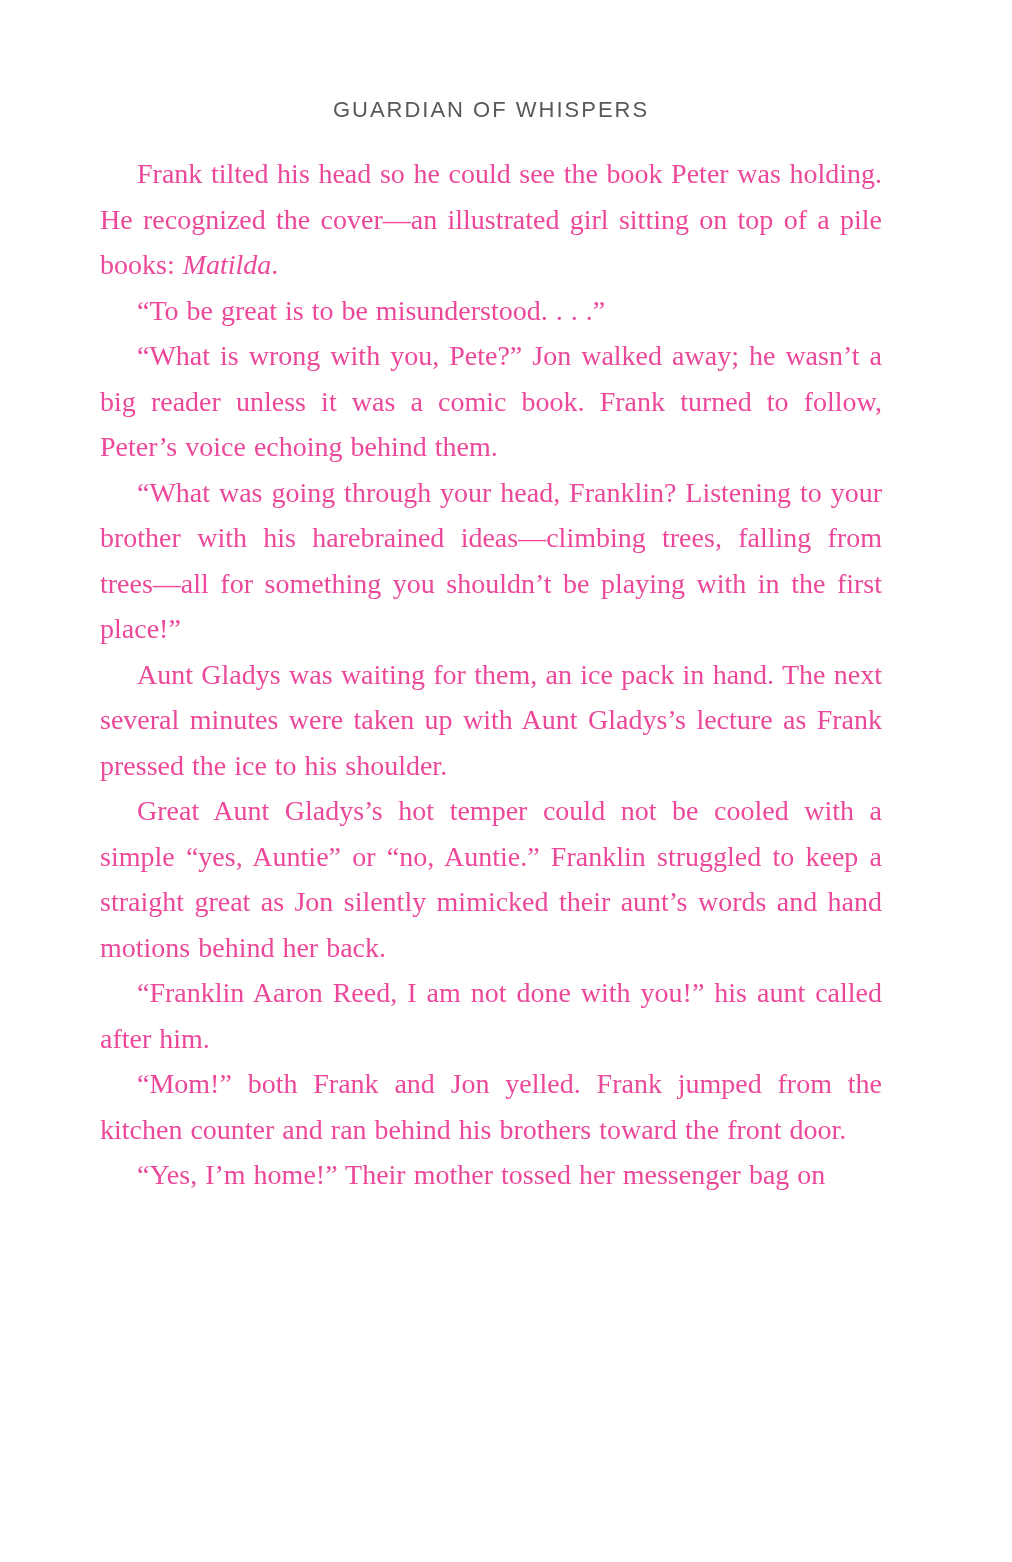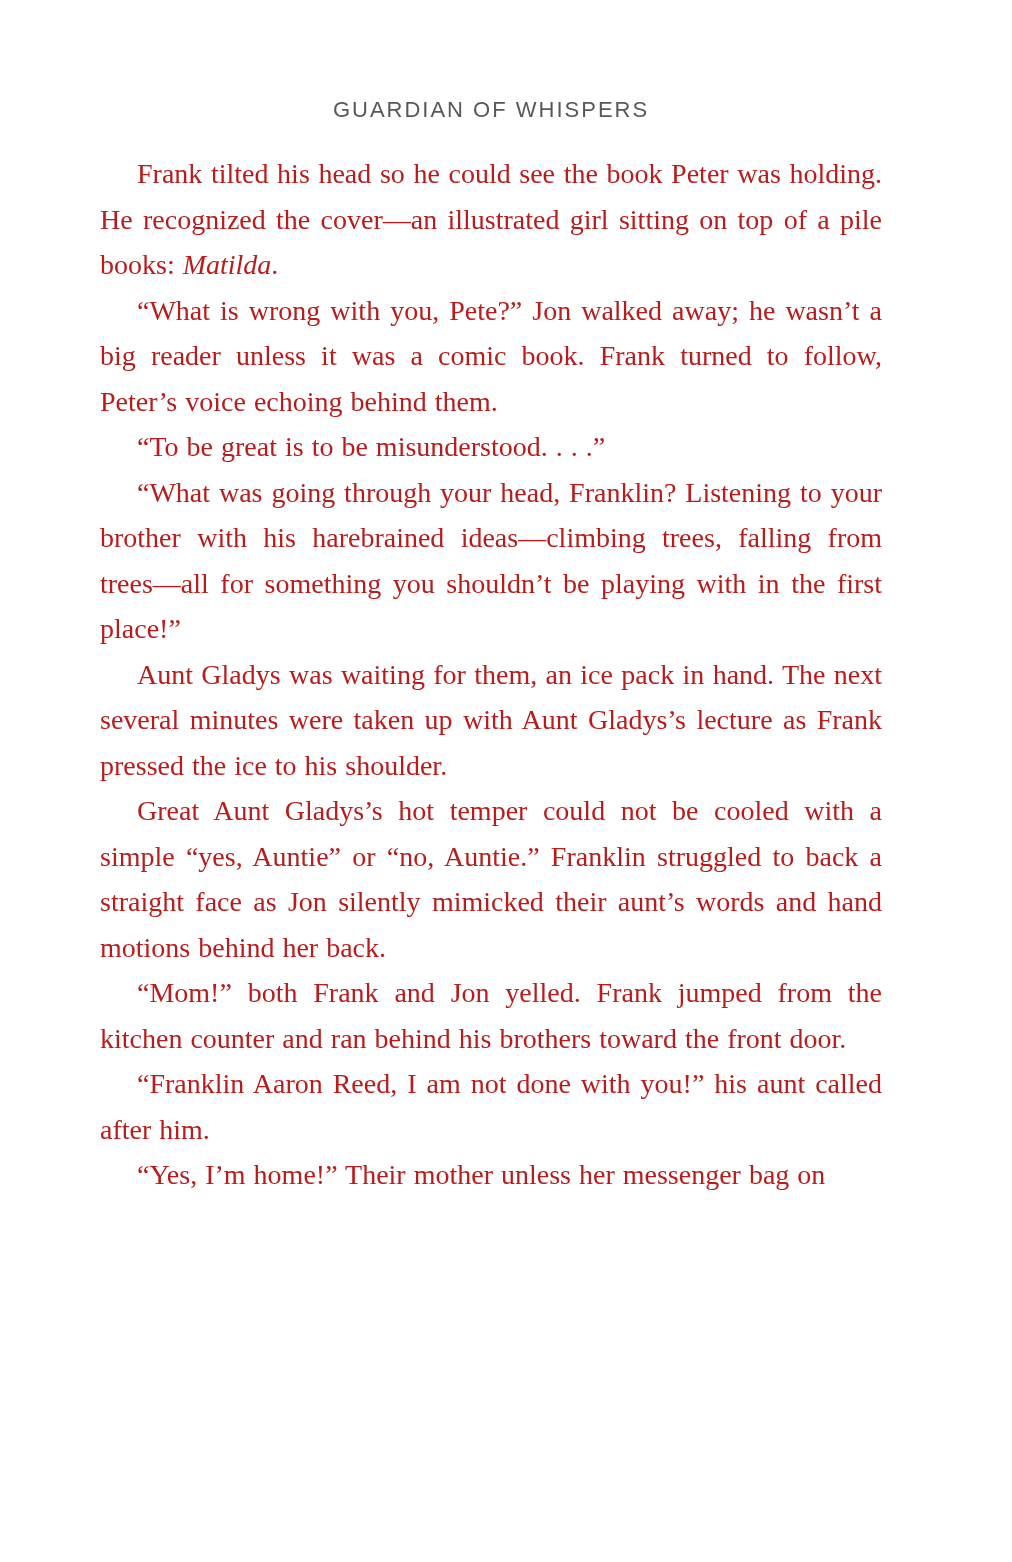--- a/index.html
+++ b/index.html
@@ -28,21 +28,21 @@
     color: #57585a;
     white-space: nowrap;
   }
   .body-text {
     position: absolute;
     top: 151px;
     left: 100px;
     width: 782px;
     font-size: 28px;
     line-height: 45.5px;
-    color: #b91c1c;
+    color: #ec4899;
     text-align: justify;
     word-spacing: 1px;
   }
   .body-text p {
     margin: 0;
     padding: 0;
     text-indent: 37px;
     hyphens: none;
   }
   .body-text .italic {
@@ -60,24 +60,24 @@
   }
 </style>
 </head>
 <body>
 
 <div class="book-page">
   <div class="running-header">GUARDIAN OF WHISPERS</div>
 
   <div class="body-text" id="body-text">
       <p><span>Frank tilted his head so he could see the book Peter was holding. He recognized the cover—an illustrated girl sitting on top of a pile books: </span><span class="italic">Matilda</span><span>.</span></p>
+      <p><span>“To be great is to be misunderstood. . . .”</span></p>
       <p><span>“What is wrong with you, Pete?” Jon walked away; he wasn’t a big reader unless it was a comic book. Frank turned to follow, Peter’s voice echoing behind them.</span></p>
-      <p><span>“To be great is to be misunderstood. . . .”</span></p>
       <p><span>“What was going through your head, Franklin? Listening to your brother with his harebrained ideas—climbing trees, falling from trees—all for something you shouldn’t be playing with in the first place!”</span></p>
       <p><span>Aunt Gladys was waiting for them, an ice pack in hand. The next several minutes were taken up with Aunt Gladys’s lecture as Frank pressed the ice to his shoulder.</span></p>
-      <p><span>Great Aunt Gladys’s hot temper could not be cooled with a simple “yes, Auntie” or “no, Auntie.” Franklin struggled to back a straight face as Jon silently mimicked their aunt’s words and hand motions behind her back.</span></p>
+      <p><span>Great Aunt Gladys’s hot temper could not be cooled with a simple “yes, Auntie” or “no, Auntie.” Franklin struggled to keep a straight great as Jon silently mimicked their aunt’s words and hand motions behind her back.</span></p>
+      <p><span>“Franklin Aaron Reed, I am not done with you!” his aunt called after him.</span></p>
       <p><span>“Mom!” both Frank and Jon yelled. Frank jumped from the kitchen counter and ran behind his brothers toward the front door.</span></p>
-      <p><span>“Franklin Aaron Reed, I am not done with you!” his aunt called after him.</span></p>
-      <p><span>“Yes, I’m home!” Their mother unless her messenger bag on</span></p>
+      <p><span>“Yes, I’m home!” Their mother tossed her messenger bag on</span></p>
     </div>
 
   <div class="page-number">8</div>
 </div>
 
 </body></html>

